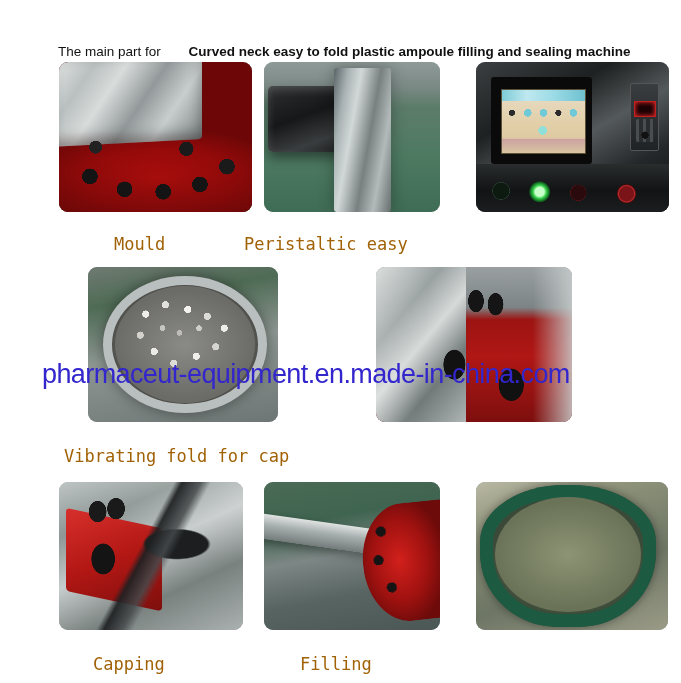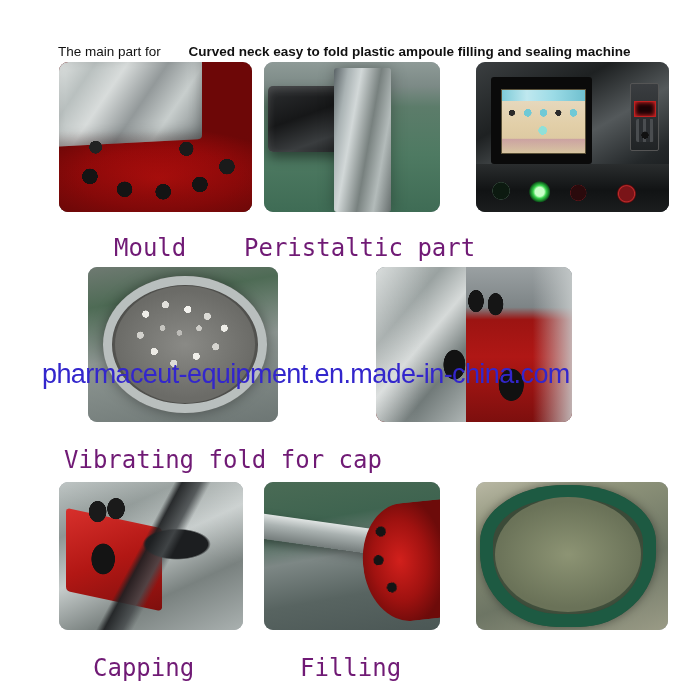--- a/index.html
+++ b/index.html
@@ -41,22 +41,22 @@
   }
   .tile .photo {
     position: absolute;
     inset: 0;
   }
 
   
   .caption {
     position: absolute;
     font-family: "DejaVu Sans Mono", "Liberation Mono", monospace;
-    font-size: 24px;
-    color: #701a75;
+    font-size: 17px;
+    color: #a16207;
     white-space: nowrap;
     letter-spacing: 0px;
     line-height: 1;
   }
 
   
   .watermark {
     position: absolute;
     left: 6px;
     top: 325px;
@@ -358,21 +358,21 @@
     <div class="photo ph-touch">
       <div class="ph-scr">
         <div class="ph-scr-in"></div>
       </div>
       <div class="ph-meter"></div>
       <div class="ph-btnbar"></div>
     </div>
   </div>
 
   <div class="caption" style="left:78px; top:200px;">Mould</div>
-  <div class="caption" style="left:208px; top:200px;">Peristaltic part</div>
+  <div class="caption" style="left:208px; top:200px;">Peristaltic easy</div>
 
   <div class="tile" style="left:64px; top:243px; width:190px; height:155px;">
     <div class="photo ph-vib"></div>
   </div>
 
   <div class="tile" style="left:352px; top:243px; width:196px; height:155px;">
     <div class="photo ph-fill"></div>
   </div>
 
   <div class="caption" style="left:28px; top:412px;">Vibrating fold for cap</div>

